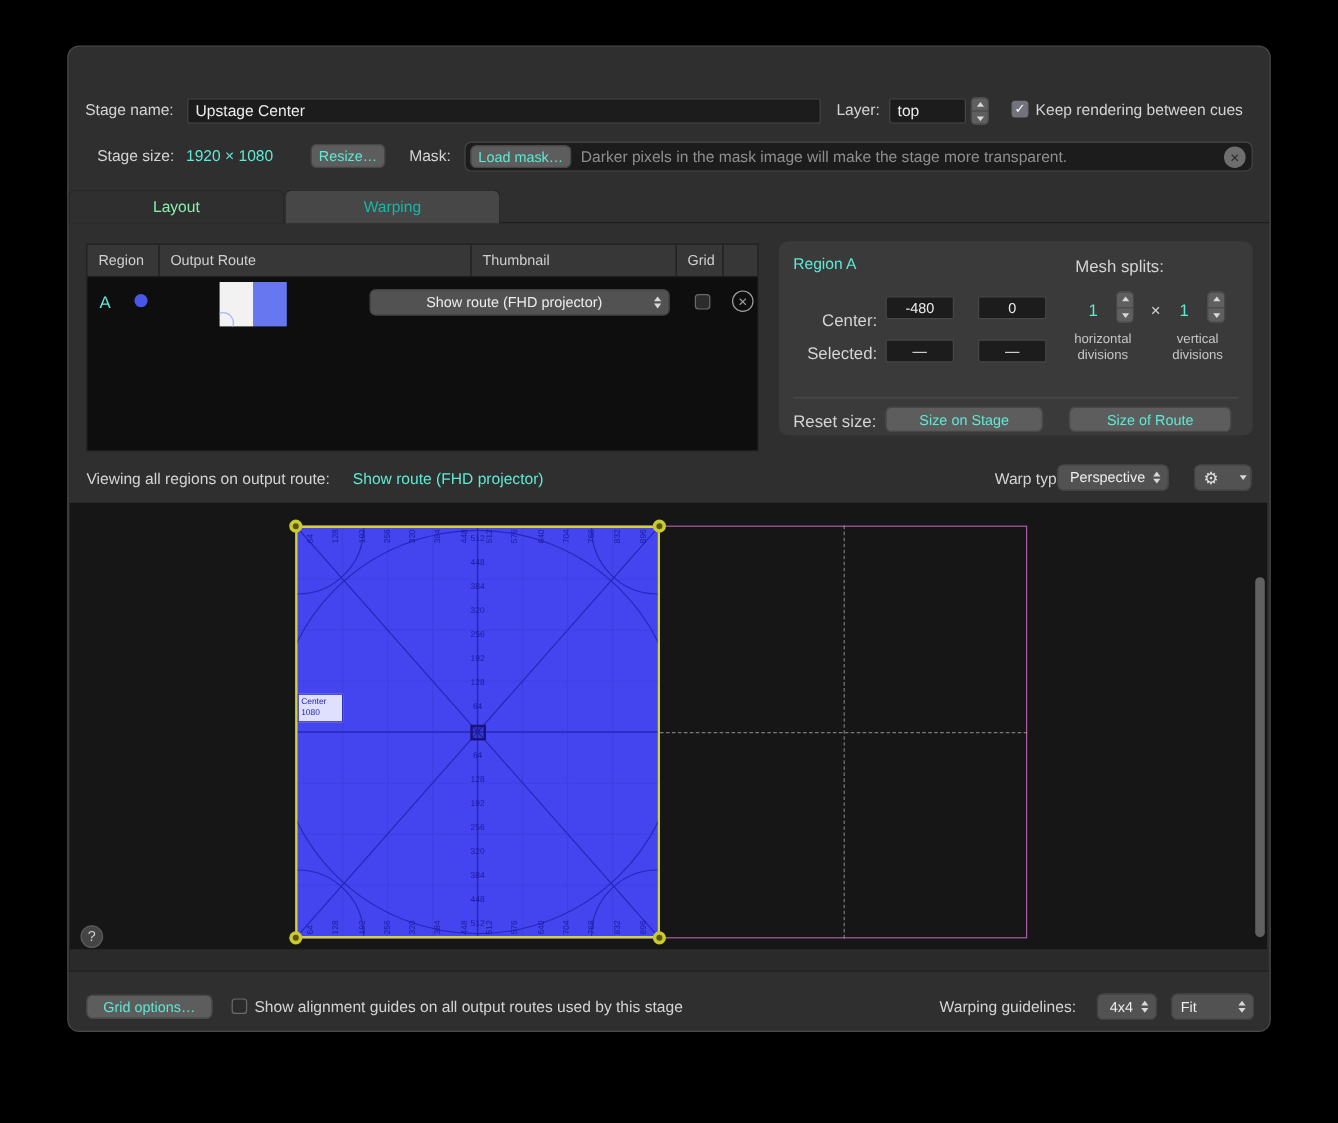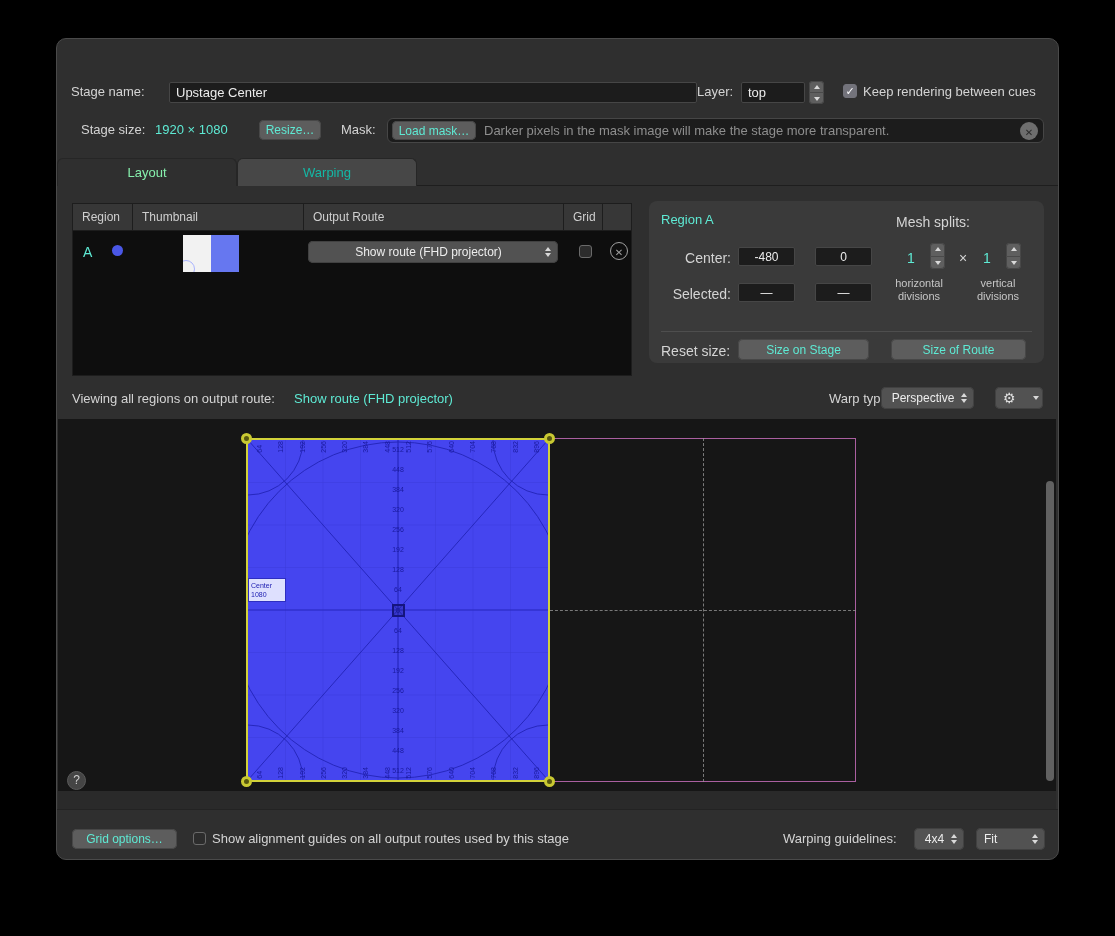--- a/index.html
+++ b/index.html
@@ -120,21 +120,21 @@
     background:#6e6e6e; display:flex; align-items:center; justify-content:center; }
   .clearbtn .x-icon::after { content:"✕"; font-size:10px; font-weight:bold; color:#2a2a2a; }
 </style>
 </head>
 <body>
 
 <div class="window">
 
 
   <span class="lbl" style="left:14px;top:45px">Stage name:</span>
-  <input class="tfield" style="left: 99px; top: 43px; width: 528px; height: 21px; margin-left: 13px;" readonly="" value="Upstage Center">
+  <input class="tfield" style="left: 99px; top: 43px; width: 528px; height: 21px;" readonly="" value="Upstage Center">
   <span class="lbl" style="left:640px;top:45px">Layer:</span>
   <input class="tfield" style="left: 684px; top: 43px; width: 64px; height: 21px;" readonly="" value="top">
   <div class="stepper" style="left:752px;top:42px;height:23px">
     <div class="half">
         <span class="tri-up"></span>
       </div>
     <div class="half">
         <span class="tri-down"></span>
       </div>
   </div>
@@ -153,22 +153,22 @@
     </div>
   </div>
 
   <div class="tab unsel" style="left:0">Layout</div>
   <div class="tab sel" style="left:180px">Warping</div>
   <div class="tabline"></div>
 
   <div class="rtable">
     <div class="thead">
       <div class="th" style="width:60px">Region</div>
+      <div class="th" style="width:260px">Output Route</div>
       <div class="th" style="width:171px">Thumbnail</div>
-      <div class="th" style="width:260px">Output Route</div>
       <div class="th" style="width:39px">Grid</div>
       <div class="th last" style="flex:1"></div>
     </div>
     <div class="tbody">
       <span class="val sm" style="left:10px;top:13px">A</span>
       <span class="dot" style="left:39px;top:14px"></span>
       <div class="thumb" style="left:110px;top:4px">
         <div class="thumb-white">
             <span class="thumb-circ"></span>
           </div>
@@ -185,21 +185,21 @@
       <div class="delbtn" style="left:537px;top:11px">
         <span class="x-icon"></span>
       </div>
     </div>
   </div>
 
   <div class="panel">
     <span class="val" style="left:12px;top:11px">Region A</span>
     <span class="lbl sm" style="left:247px;top:13px">Mesh splits:</span>
 
-    <span class="lbl sm rlabel" style="left:0;top:49px;width:82px">Center:</span>
+    <span class="lbl sm rlabel" style="left:0;top:58px;width:82px">Center:</span>
     <input class="tfield small" style="left: 89px; top: 46px; width: 57px; height: 19px;" readonly="" value="-480">
     <input class="tfield small" style="left: 166px; top: 46px; width: 57px; height: 19px;" readonly="" value="0">
 
     <span class="val sm" style="left:258px;top:49px">1</span>
     <div class="stepper" style="left:281px;top:42px;height:26px">
       <div class="half">
           <span class="tri-up"></span>
         </div>
       <div class="half">
           <span class="tri-down"></span>

